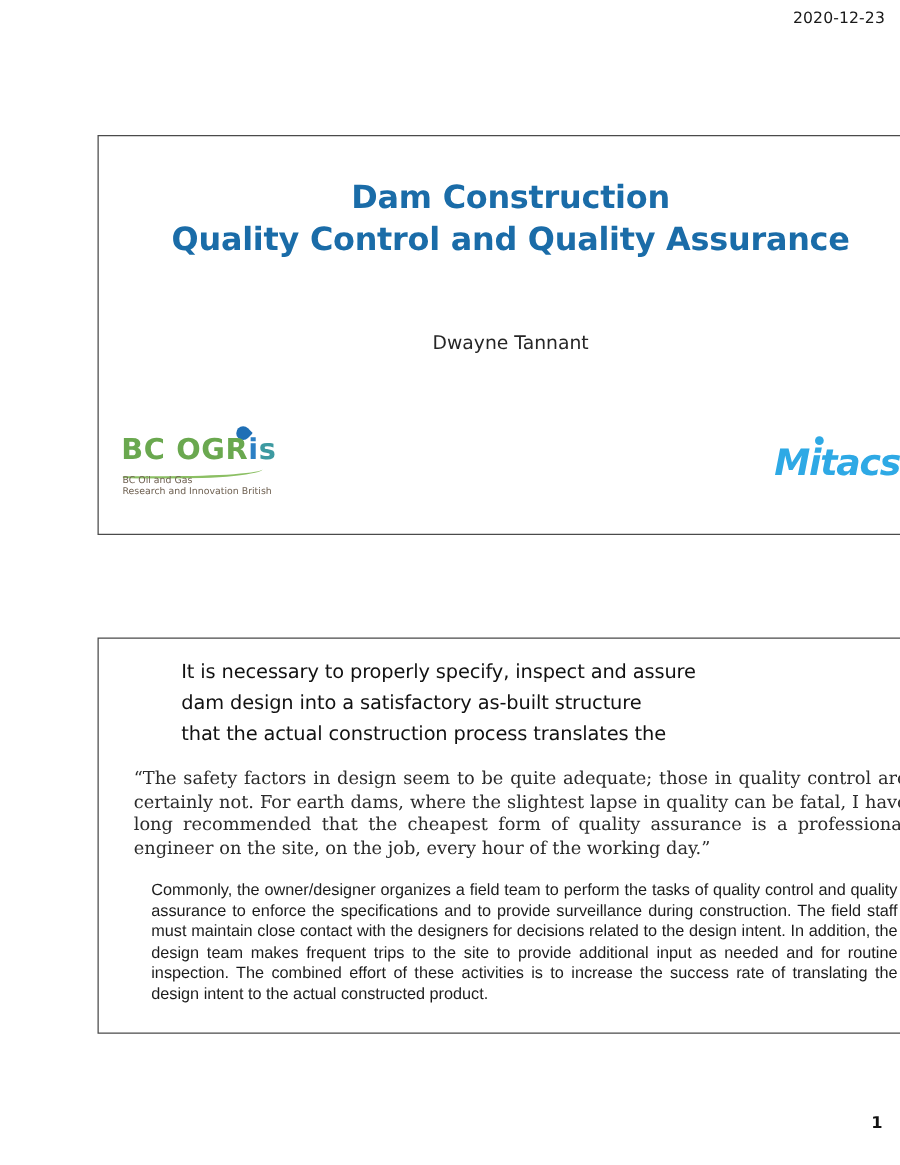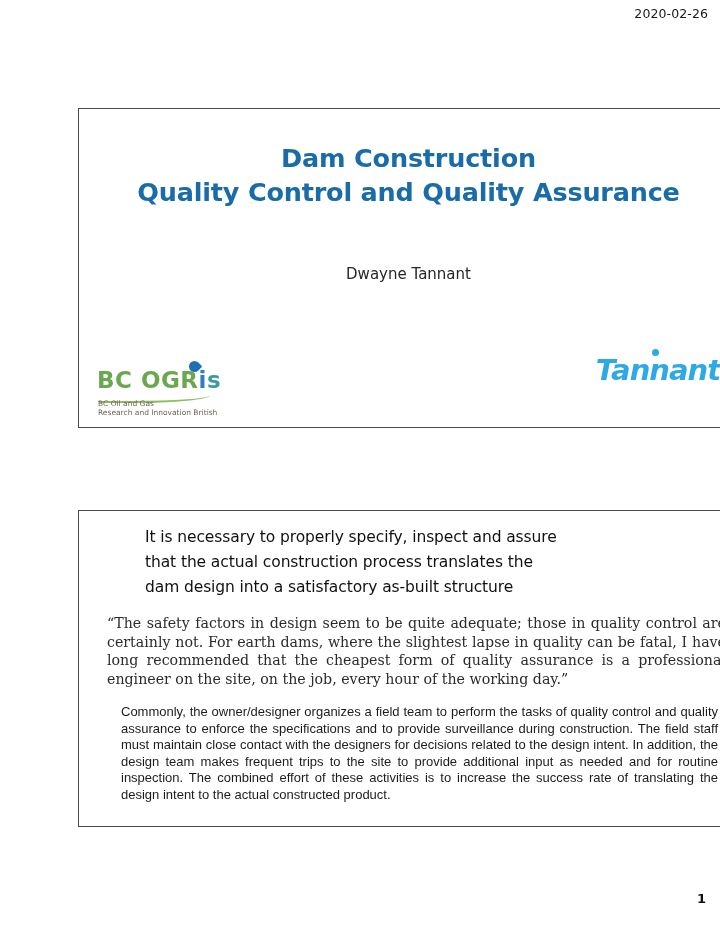--- a/index.html
+++ b/index.html
@@ -92,21 +92,20 @@
     height: 70px;
   }
 
   
   .logo-ogris {
     position: absolute;
     left: 14px;
     top: 0;
     width: 125px;
     height: 68px;
-    margin-top: 20px;
   }
   .ogris-wordmark {
     position: absolute;
     left: 4px;
     top: 8px;
     font-family: "DejaVu Sans", sans-serif;
     font-weight: bold;
     font-size: 23px;
     letter-spacing: 0.5px;
     white-space: nowrap;
@@ -204,21 +203,21 @@
     font-family: Liberation Sans, sans-serif;
     font-size: 13px;
     line-height: 1.27;
     color: #1c1c1c;
     text-align: justify;
   }
 </style>
 </head>
 <body>
 
-<div class="page-date">2020-02-26</div>
+<div class="page-date">2020-12-23</div>
 
 <div class="slide" id="slide-1">
 
   <div class="title-block">
     <div class="slide-title-line">Dam Construction</div>
     <div class="slide-title-line">Quality Control and Quality Assurance</div>
   </div>
 
   <div class="author-block">
     <div class="author-name">Dwayne Tannant</div>
@@ -231,32 +230,32 @@
       <div class="ogris-wordmark"><span class="ogris-green">BC OGR</span><span class="ogris-blue">i</span><span class="ogris-teal">s</span></div>
       <div class="ogris-swoosh"></div>
       <div class="ogris-sub">
         <div>BC Oil and Gas</div>
         <div>Research and Innovation British</div>
       </div>
     </div>
 
     <div class="logo-mitacs">
       <div class="mitacs-dot"></div>
-      <div class="mitacs-word">Tannant</div>
+      <div class="mitacs-word">Mitacs</div>
     </div>
 
   </div>
 </div>
 
 <div class="slide" id="slide-2">
 
   <div class="body-lead">
     <p>It is necessary to properly specify, inspect and assure</p>
+    <p>dam design into a satisfactory as-built structure</p>
     <p>that the actual construction process translates the</p>
-    <p>dam design into a satisfactory as-built structure</p>
   </div>
 
   <div class="quote-block">“The safety factors in design seem to be quite adequate; those in quality control are certainly not. For earth dams, where the slightest lapse in quality can be fatal, I have long recommended that the cheapest form of quality assurance is a professional engineer on the site, on the job, every hour of the working day.”</div>
 
   <div class="para-block">Commonly, the owner/designer organizes a field team to perform the tasks of quality control and quality assurance to enforce the specifications and to provide surveillance during construction. The field staff must maintain close contact with the designers for decisions related to the design intent. In addition, the design team makes frequent trips to the site to provide additional input as needed and for routine inspection. The combined effort of these activities is to increase the success rate of translating the design intent to the actual constructed product.</div>
 
 </div>
 
 <div class="page-number">1</div>
 

